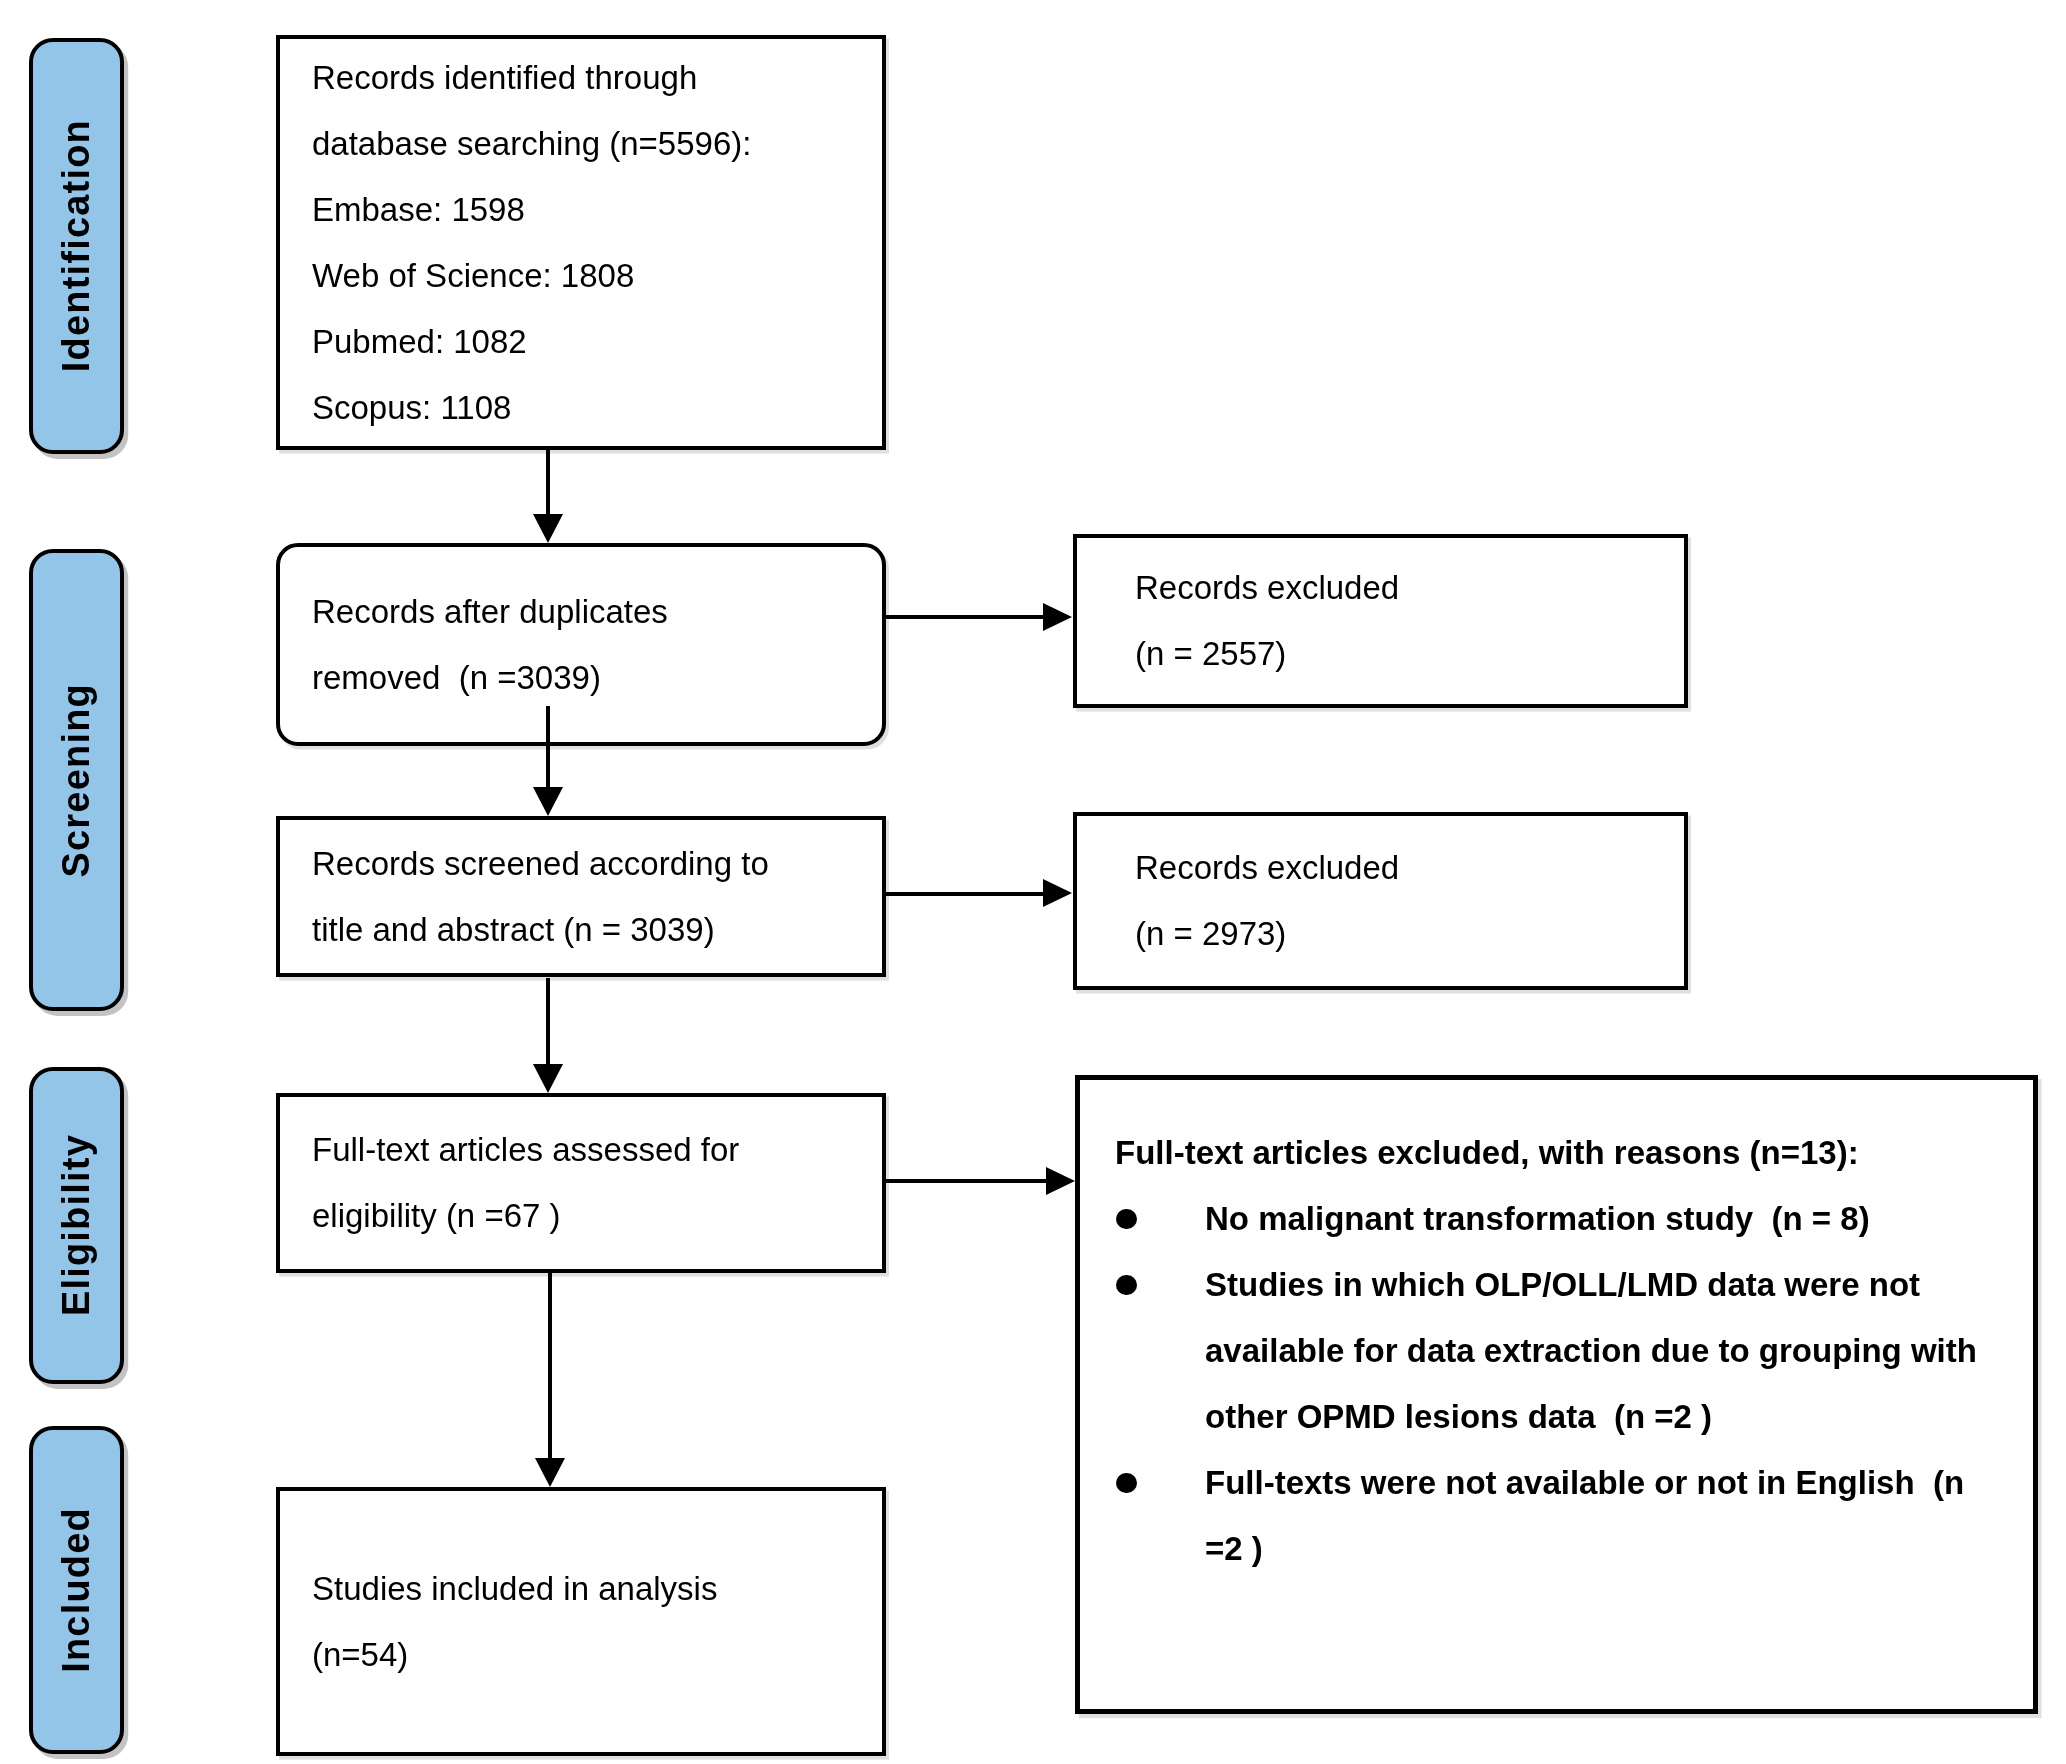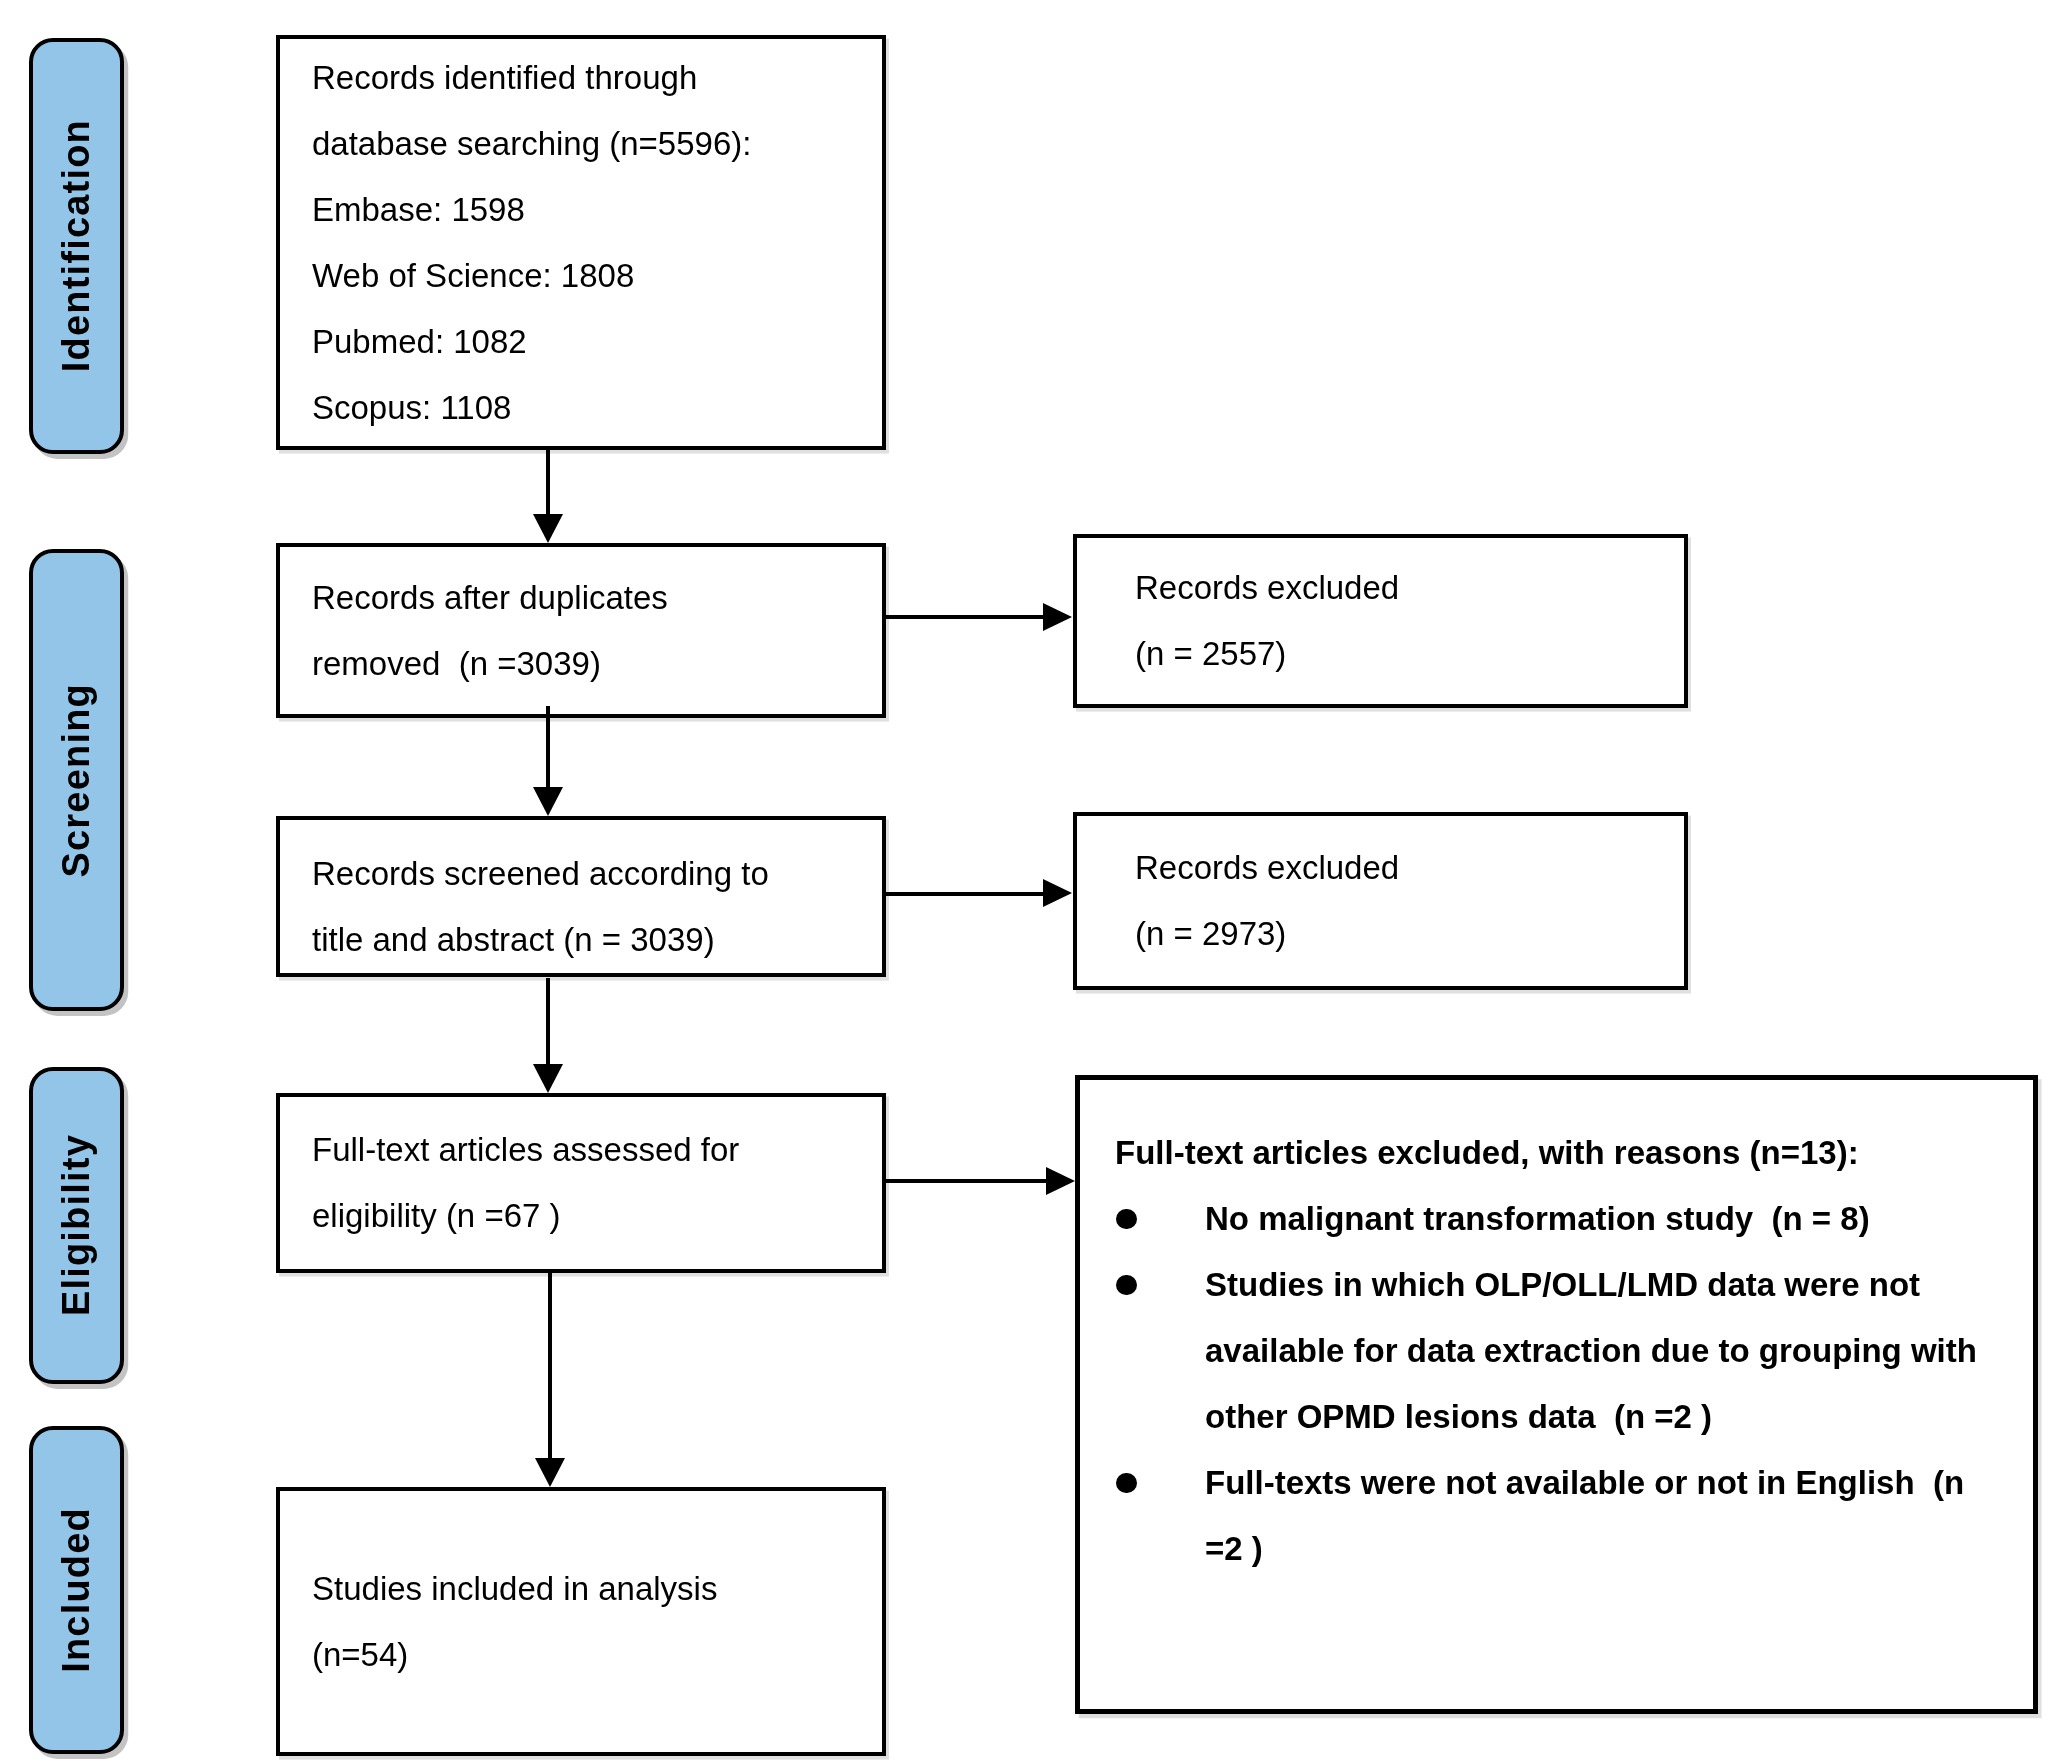--- a/index.html
+++ b/index.html
@@ -76,31 +76,31 @@
 
   <div class="flowbox pad-main" style="left:276px; top:35px; width:610px; height:415px;">
     <div class="ln">Records identified through</div>
     <div class="ln">database searching (n=5596):</div>
     <div class="ln">Embase: 1598</div>
     <div class="ln">Web of Science: 1808</div>
     <div class="ln">Pubmed: 1082</div>
     <div class="ln">Scopus: 1108</div>
   </div>
 
-  <div class="flowbox pad-main" style="left:276px; top:543px; width:610px; height:175px;">
+  <div class="flowbox pad-main" style="left:276px; top:543px; width:610px; height:203px;border-radius:22px;">
     <div class="ln">Records after duplicates</div>
     <div class="ln">removed  (n =3039)</div>
   </div>
 
   <div class="flowbox pad-side" style="left:1073px; top:534px; width:615px; height:174px;">
     <div class="ln">Records excluded</div>
     <div class="ln">(n = 2557)</div>
   </div>
 
-  <div class="flowbox pad-main" style="left:276px; top:816px; width:610px; height:161px;justify-content:flex-end;">
+  <div class="flowbox pad-main" style="left:276px; top:816px; width:610px; height:161px;">
     <div class="ln">Records screened according to</div>
     <div class="ln">title and abstract (n = 3039)</div>
   </div>
 
   <div class="flowbox pad-side" style="left:1073px; top:812px; width:615px; height:178px;">
     <div class="ln">Records excluded</div>
     <div class="ln">(n = 2973)</div>
   </div>
 
   <div class="flowbox pad-main" style="left:276px; top:1093px; width:610px; height:180px;">

